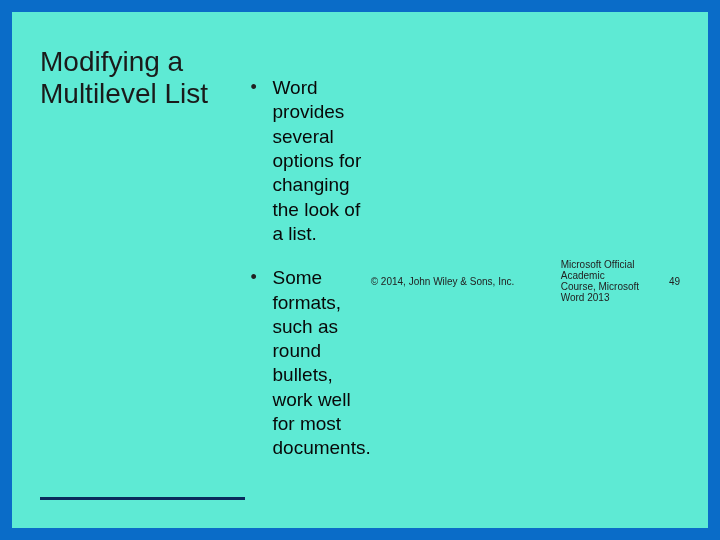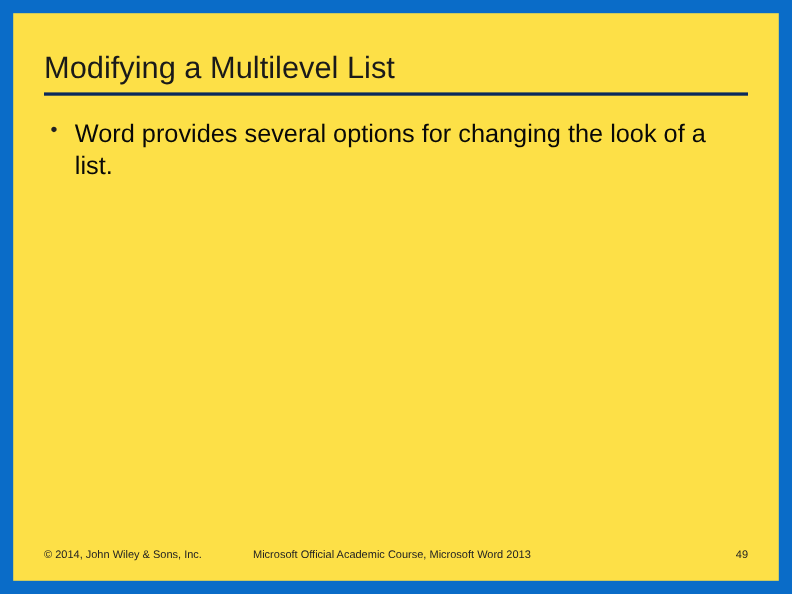--- a/index.html
+++ b/index.html
@@ -10,25 +10,25 @@
     background: #0a6cc8;
     font-family: Arial, Helvetica, sans-serif;
     overflow: hidden;
   }
   .slide {
     position: absolute;
     top: 12px;
     left: 12px;
     width: 696px;
     height: 516px;
-    background: #fde047;
+    background: #5eead4;
     box-sizing: border-box;
     padding: 34px 28px 18px 28px;
     display: flex;
-    flex-direction: column;
+    flex-direction: row;
   }
   .title {
     font-size: 28px;
     color: #1a1a1a;
     font-weight: normal;
     margin: 0 0 10px 0;
     padding-bottom: 6px;
     border-bottom: 3px solid #0a2a5c;
   }
   .content {
@@ -36,24 +36,25 @@
     padding-top: 10px;
   }
   ul.bullets {
     list-style: none;
     margin: 0;
     padding: 0;
   }
   ul.bullets li {
     position: relative;
     padding-left: 28px;
-    font-size: 23px;
+    font-size: 19px;
     line-height: 1.28;
     color: #080808;
     margin-bottom: 2px;
+    margin-top: 20px;
   }
   ul.bullets li::before {
     content: "•";
     position: absolute;
     left: 6px;
     top: 0;
     color: #222;
     font-size: 18px;
   }
   .footer {
@@ -75,20 +76,21 @@
   }
 </style>
 </head>
 <body>
 
 <div class="slide">
   <h1 class="title">Modifying a Multilevel List</h1>
   <div class="content">
     <ul class="bullets">
       <li>Word provides several options for changing the look of a list.</li>
+      <li>Some formats, such as round bullets, work well for most documents.</li>
     </ul>
   </div>
   <div class="footer">
     <span class="left">© 2014, John Wiley &amp; Sons, Inc.</span>
     <span class="center">Microsoft Official Academic Course, Microsoft Word 2013</span>
     <span class="right">49</span>
   </div>
 </div>
 
 </body></html>

